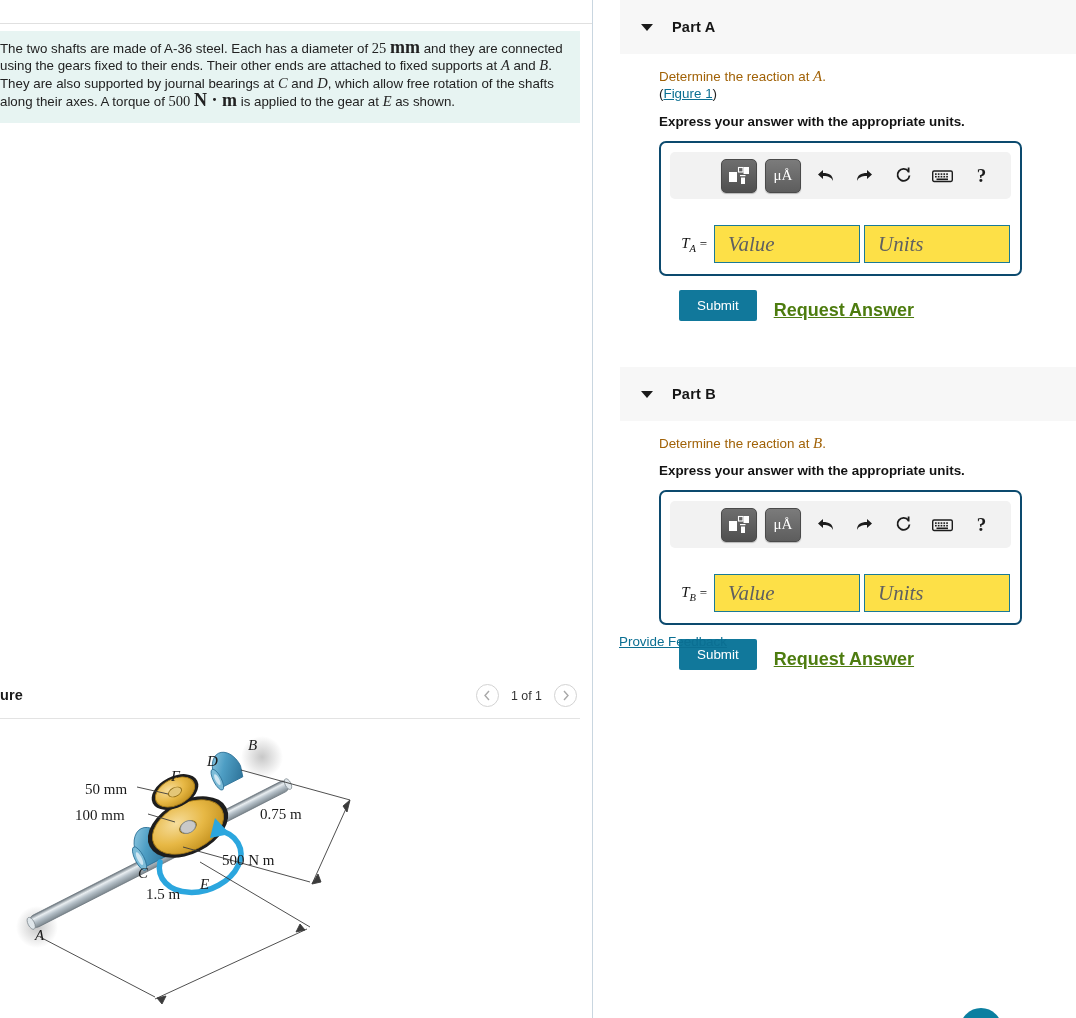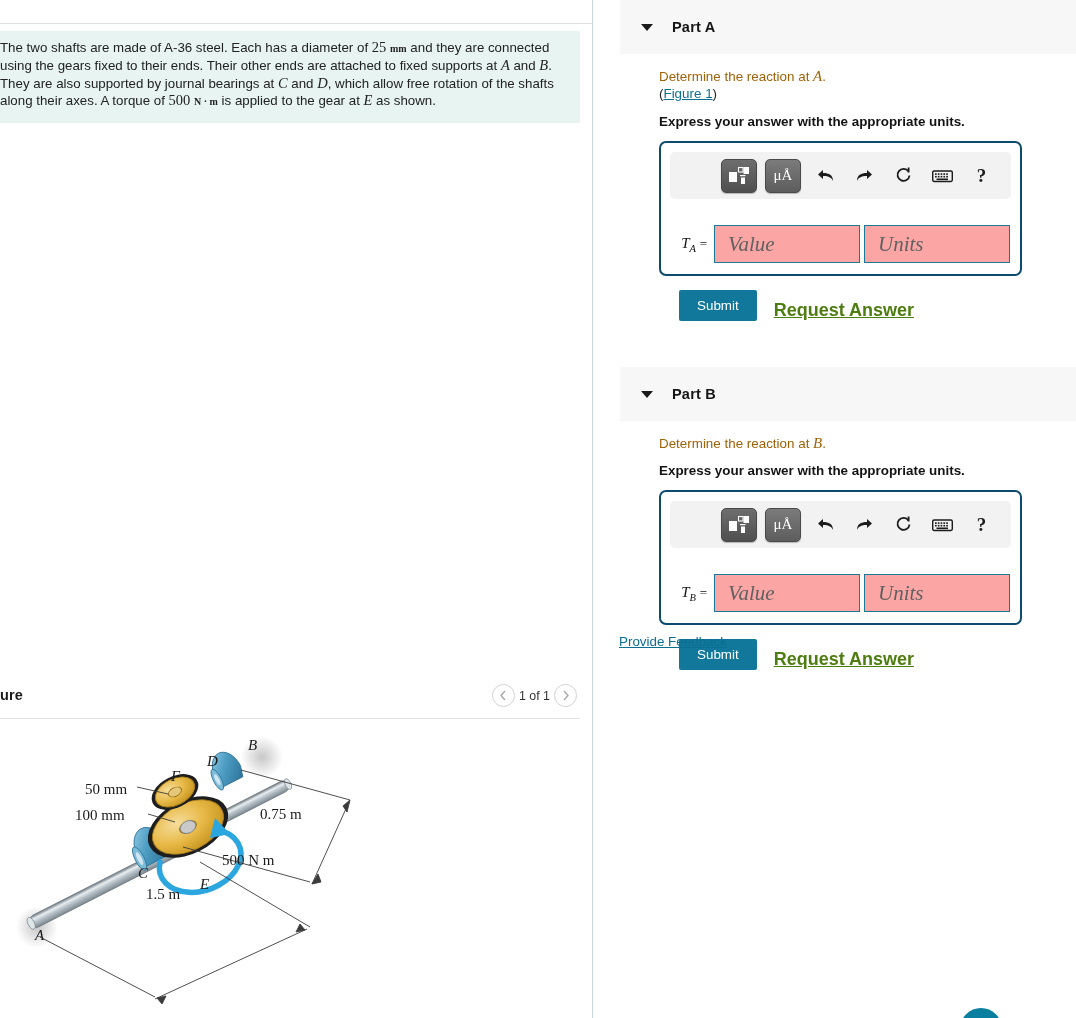--- a/index.html
+++ b/index.html
@@ -30,33 +30,33 @@
     padding: 8px 10px 12px 8px;
   }
   .problem-text {
     font-size: 13.3px;
     line-height: 17.4px;
     color: #222222;
     font-family: "Liberation Sans", sans-serif;
   }
   .problem-text .mv { font-family: "Liberation Serif", serif; font-style: italic; font-size: 14.5px; }
   .problem-text .mn { font-family: "Liberation Serif", serif; font-size: 14.5px; }
-  .problem-text .mu { font-family: "Liberation Serif", serif; font-weight: bold; font-size: 10px; }
+  .problem-text .mu { font-family: "Liberation Serif", serif; font-weight: bold; font-size: 18px; }
 
   
   .figure-header {
     position: absolute; left: 0; top: 684px;
     width: 580px; height: 32px;
   }
   .figure-title {
     position: absolute; left: -22px; top: 3px;
     font-size: 14.5px; font-weight: bold; color: #1a1a1a;
     letter-spacing: 0.1px;
   }
-  .pager { position: absolute; right: 3px; top: 0px; display: flex; align-items: center; gap: 4px; }
+  .pager { position: absolute; right: 3px; top: 0px; display: flex; align-items: center; gap: 12px; }
   .pager-btn {
     width: 23px; height: 23px; border-radius: 50%;
     border: 1px solid #d3d3d3; background: #fff;
     display: flex; align-items: center; justify-content: center;
     color: #9b9b9b; font-size: 11px; line-height: 1;
     cursor: pointer;
   }
   .pager-count { font-size: 12.4px; color: #333; }
   .figure-rule {
     position: absolute; left: 0; top: 718px; width: 580px; height: 1px; background: #e3e3e3;
@@ -152,21 +152,21 @@
   .var-label sub { font-size: 10.5px; font-style: italic; }
   .field {
     height: 38px;
     border: 1px solid #1a7a96;
     display: flex; align-items: center;
     padding-left: 13px;
     font-family: "Liberation Serif", serif;
     font-style: italic;
     font-size: 21px;
     color: #606060;
-    background: #fca5a5;
+    background: #fde047;
     cursor: text;
   }
   .field.value { width: 146px; }
   .field.units { width: 146px; border-left: 1px solid #1a7a96; margin-left: 4px; }
 
   .actions { margin-top: 14px; display: flex; align-items: flex-end; padding-left: 20px; }
   .submit-btn {
     background: #11789b;
     color: #fff;
     font-size: 13.4px;

